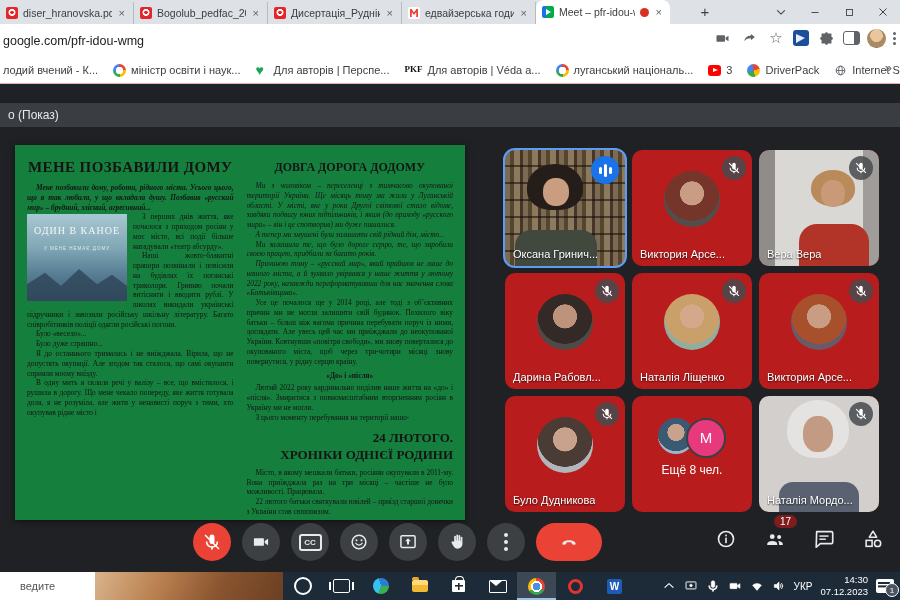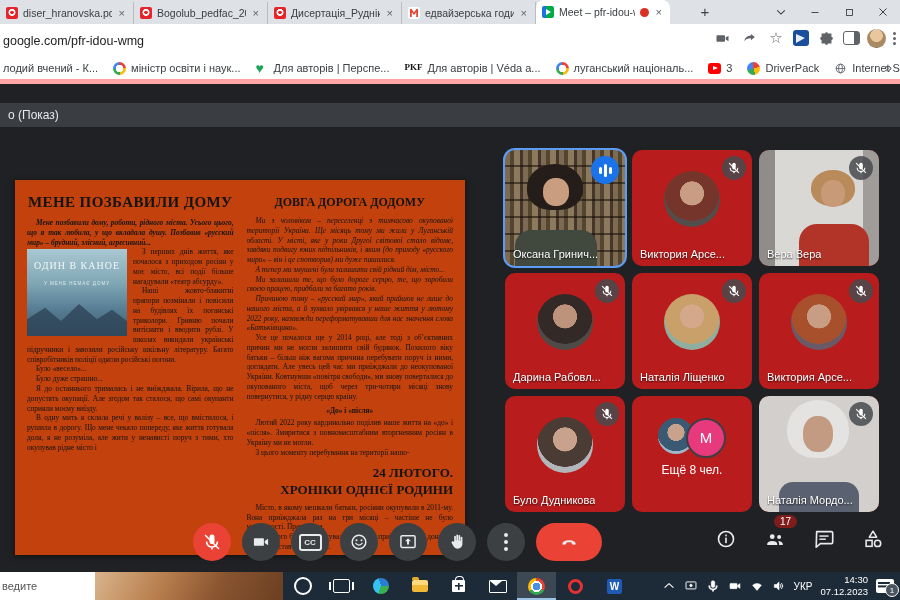--- a/index.html
+++ b/index.html
@@ -25,37 +25,37 @@
   #toolbar-right{position:absolute;right:4px;top:28px;display:flex;align-items:center;gap:7px;}
   .tbi{width:20px;height:20px;display:flex;align-items:center;justify-content:center;color:#5f6368;}
   .tbi svg{width:17px;height:17px;fill:#5f6368;}
   .ext-blue{width:16px;height:16px;border-radius:3px;background:#1b4f9c;position:relative;}
   .ext-blue::after{content:"";position:absolute;left:3px;top:4px;border-left:9px solid #fff;border-top:4px solid transparent;border-bottom:5px solid transparent;opacity:.9;}
   .panel-ic{width:15px;height:12px;border:1.6px solid #5f6368;border-radius:3px;position:relative;}
   .panel-ic::after{content:"";position:absolute;right:0;top:0;bottom:0;width:5px;background:#5f6368;}
   .avatar-chrome{width:19px;height:19px;border-radius:50%;background:radial-gradient(circle at 50% 35%,#e8c79e 0 40%,#a98a62 41% 75%,#7b6a52 76%);}
   .kebab{display:flex;flex-direction:column;gap:2px;}
   .kebab i{width:3px;height:3px;border-radius:50%;background:#5f6368;}
-  #bookmarks{position:absolute;top:57px;left:0;width:900px;height:27px;background:#fff;display:flex;align-items:center;gap:15px;padding-left:3px;box-sizing:border-box;border-bottom:5px solid #fca5a5;}
+  #bookmarks{position:absolute;top:57px;left:0;width:900px;height:27px;background:#fff;display:flex;align-items:center;gap:15px;padding-left:3px;box-sizing:border-box;border-bottom:1px solid #fca5a5;}
   .bm{display:flex;align-items:center;gap:5px;font-size:11px;color:#3c4043;white-space:nowrap;}
   .bmic{width:13px;height:13px;border-radius:50%;flex:0 0 13px;}
   .bmic.g{background:radial-gradient(circle,#fff 0 3.5px,transparent 4px),conic-gradient(#ea4335 0 25%,#fbbc05 25% 50%,#34a853 50% 75%,#4285f4 75%);}
   .bmic.heart{background:none;color:#18a558;font-size:14px;line-height:13px;width:14px;}
   .bmic.pkf{background:none;width:auto;font-size:9px;font-weight:bold;color:#111;font-family:"Liberation Serif",serif;}
   .bmic.yt{border-radius:3px;background:#ff0000;position:relative;width:15px;height:11px;}
   .bmic.yt::after{content:"";position:absolute;left:5px;top:3px;border-left:5px solid #fff;border-top:2.7px solid transparent;border-bottom:2.7px solid transparent;}
   .bmic.dp{background:conic-gradient(#e94335 0 20%,#fbbc05 20% 45%,#34a853 45% 70%,#4285f4 70%);}
   .bmic.globe{background:none;}
   .bmic.globe svg{width:13px;height:13px;stroke:#5f6368;fill:#5f6368;}
   #bm-overflow{position:absolute;right:8px;top:60px;color:#5f6368;font-size:13px;}
   
   #meet{position:absolute;top:84px;left:0;width:900px;height:488px;background:#202124;}
   #present-label{position:absolute;top:19px;left:0;width:900px;height:24px;background:#3a3d41;color:#e8eaed;font-size:12px;display:flex;align-items:center;padding-left:8px;box-sizing:border-box;}
   
-  #doc{position:absolute;left:15px;top:61px;width:450px;height:375px;background:#c2410c;box-shadow:0 1px 6px rgba(0,0,0,.55);padding:12px 12px 6px;box-sizing:border-box;display:flex;gap:13px;font-family:"Liberation Serif",serif;color:#141414;overflow:hidden;margin-top:35px;}
+  #doc{position:absolute;left:15px;top:61px;width:450px;height:375px;background:#15803d;box-shadow:0 1px 6px rgba(0,0,0,.55);padding:12px 12px 6px;box-sizing:border-box;display:flex;gap:13px;font-family:"Liberation Serif",serif;color:#141414;overflow:hidden;}
   .col{width:50%;overflow:hidden;}
   #doc h1{font-size:15px;margin:2px 0 7px;text-align:center;letter-spacing:.4px;}
   #doc h2{font-size:12px;margin:3px 0 6px;text-align:center;}
   #doc h3{font-size:13px;margin:8px 0 5px;text-align:right;line-height:1.25;}
   #doc p{margin:0;font-size:7.4px;line-height:1.32;text-align:justify;text-indent:9px;}
   .colR p{font-size:6.9px;}
   .lead{font-weight:bold;font-style:italic;}
   .ital{font-style:italic;}
   .subhead{text-align:center!important;text-indent:0!important;font-weight:bold;margin:4px 0 3px!important;}
   #poster{float:left;width:100px;height:87px;margin:2px 6px 2px 0;background:linear-gradient(180deg,#a9c8d2 0%,#7fa6b4 40%,#587f95 68%,#3e5d73 100%);position:relative;overflow:hidden;}
@@ -110,21 +110,21 @@
   .ccbox{width:19px;height:13px;border:2px solid #e8eaed;border-radius:3px;font-size:8px;font-weight:bold;display:flex;align-items:center;justify-content:center;color:#e8eaed;}
   .kdots{display:flex;flex-direction:column;gap:3px;}
   .kdots i{width:4px;height:4px;border-radius:50%;background:#e8eaed;}
   #right-controls{position:absolute;right:16px;top:444px;display:flex;align-items:center;gap:27px;}
   .rci{position:relative;color:#e8eaed;}
   .rci svg{width:22px;height:22px;fill:#e8eaed;}
   #people-badge{position:absolute;top:-13px;left:10px;background:#7f1d1d;color:#fff;font-size:10px;border-radius:9px;padding:1px 6px;}
   
   #taskbar{position:absolute;left:0;top:572px;width:900px;height:28px;background:#1d2a38;display:flex;align-items:center;}
   #tsearch{width:283px;height:28px;background:#fff;display:flex;align-items:center;position:relative;flex:0 0 283px;}
-  #tsearch .stext{font-size:11px;color:#555;padding-left:2px;}
+  #tsearch .stext{font-size:11px;color:#555;padding-left:20px;}
   #tsearch .sart{position:absolute;right:0;top:0;width:188px;height:28px;background:linear-gradient(115deg,#d9b48c 0%,#b97f4e 35%,#8a5530 65%,#6b3f22 100%);}
   .tico{width:39px;height:28px;display:flex;align-items:center;justify-content:center;flex:0 0 39px;}
   .tico.active{background:rgba(255,255,255,.14);box-shadow:inset 0 -2px 0 #9cc3e5;}
   .ring{width:14px;height:14px;border:2px solid #fff;border-radius:50%;}
   .tview{width:15px;height:12px;border:1.6px solid #fff;border-radius:2px;position:relative;}
   .tview::before,.tview::after{content:"";position:absolute;top:2px;bottom:2px;width:2px;background:#fff;}
   .tview::before{left:-5px;}.tview::after{right:-5px;}
   .edge{width:16px;height:16px;border-radius:50%;background:conic-gradient(from 200deg,#35c1f1 0 40%,#2b7cd3 40% 70%,#38b24f 70%);}
   .folder{width:16px;height:12px;background:linear-gradient(180deg,#ffd97a 0 45%,#f2b734 45%);border-radius:2px;position:relative;}
   .folder::before{content:"";position:absolute;top:-3px;left:0;width:7px;height:3px;background:#e8a92c;border-radius:2px 2px 0 0;}

